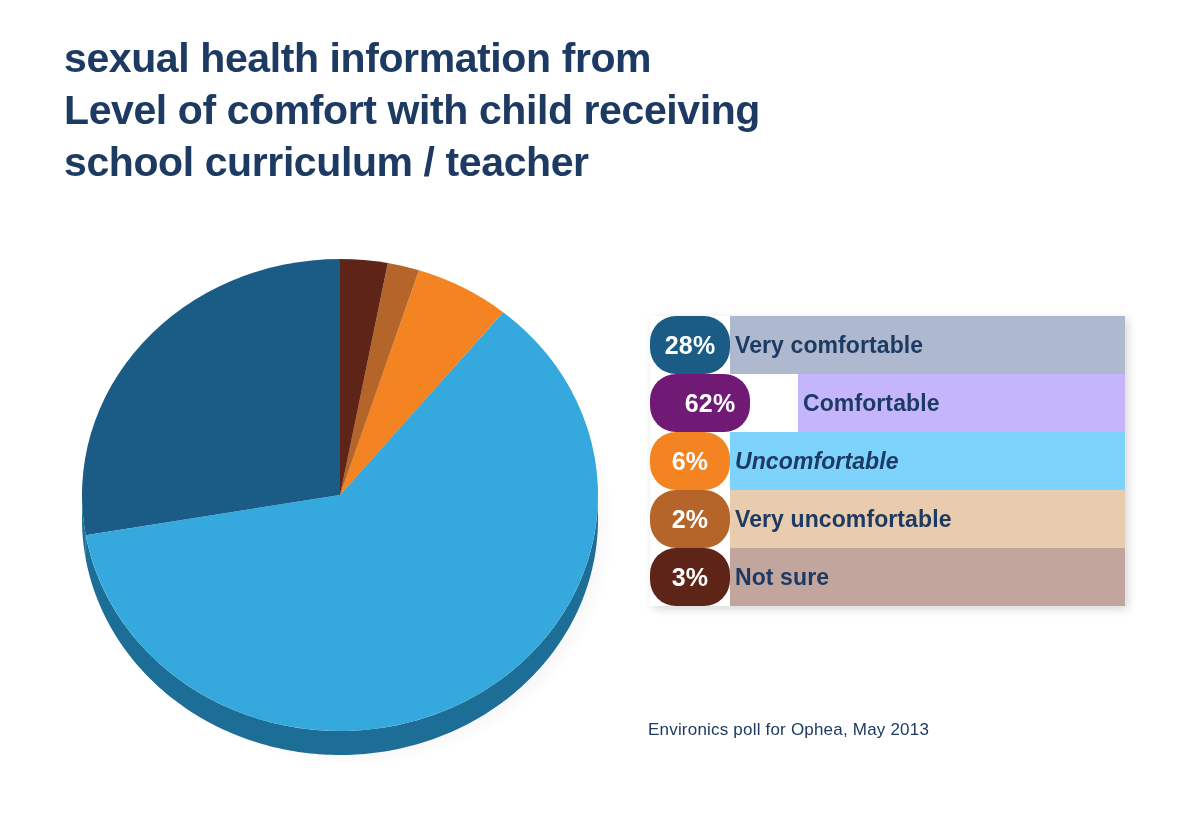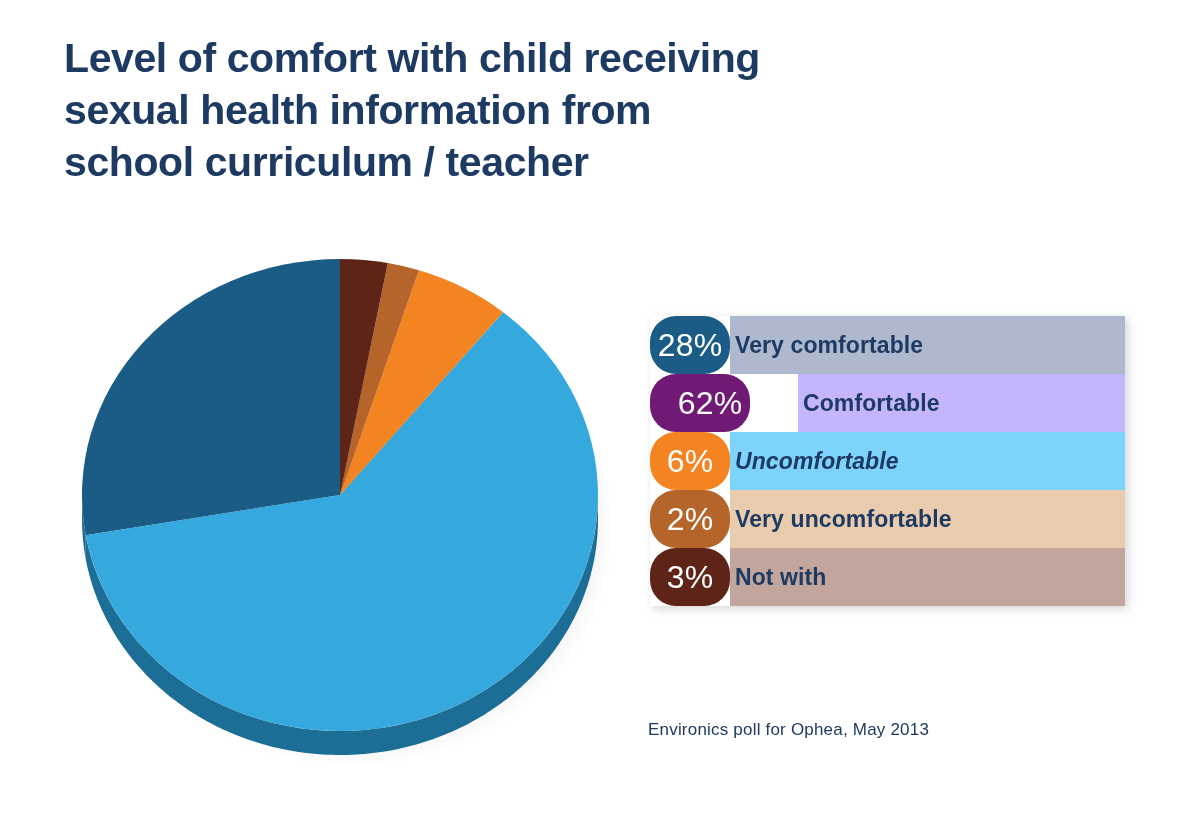--- a/index.html
+++ b/index.html
@@ -62,22 +62,22 @@
     align-items: stretch;
     height: 58px;
   }
   .legend-swatch {
     width: 80px;
     flex: 0 0 80px;
     display: flex;
     align-items: center;
     justify-content: center;
     color: #ffffff;
-    font-size: 32px;
-    font-weight: 400;
+    font-size: 25px;
+    font-weight: 700;
     letter-spacing: 0.2px;
     border-radius: 26px;
   }
   .legend-label {
     flex: 1 1 auto;
     display: flex;
     align-items: center;
     padding-left: 5px;
     color: #1d3a63;
     font-size: 23px;
@@ -95,22 +95,22 @@
     font-weight: 400;
     letter-spacing: 0.2px;
   }
 </style>
 </head>
 <body>
 
 <div id="canvas">
 
   <div id="title-block">
+    <span class="tline">sexual health information from</span>
     <span class="tline">Level of comfort with child receiving</span>
-    <span class="tline">sexual health information from</span>
     <span class="tline">school curriculum / teacher</span>
   </div>
 
   <div id="pie-wrap">
     <svg id="pie-svg" viewBox="0 0 560 540" xmlns="http://www.w3.org/2000/svg">
       <defs>
         <radialGradient id="dropShadowGrad" cx="50%" cy="50%" r="50%">
           <stop offset="55%" stop-color="rgba(120,120,120,0.40)"></stop>
           <stop offset="100%" stop-color="rgba(120,120,120,0)"></stop>
         </radialGradient>
@@ -145,19 +145,19 @@
     <div class="legend-row">
       <div class="legend-swatch" style="background: rgb(244, 132, 33);">6%</div>
       <div class="legend-label" style="background: #7dd3fc; font-style: italic;">Uncomfortable</div>
     </div>
     <div class="legend-row">
       <div class="legend-swatch" style="background: rgb(181, 101, 42);">2%</div>
       <div class="legend-label" style="background: rgb(233, 203, 173);">Very uncomfortable</div>
     </div>
     <div class="legend-row">
       <div class="legend-swatch" style="background: rgb(94, 36, 23);">3%</div>
-      <div class="legend-label" style="background: rgb(194, 166, 158);">Not with</div>
+      <div class="legend-label" style="background: rgb(194, 166, 158);">Not sure</div>
     </div>
   </div>
 
   <div id="footer-note">Environics poll for Ophea, May 2013</div>
 
 </div>
 
 </body></html>

